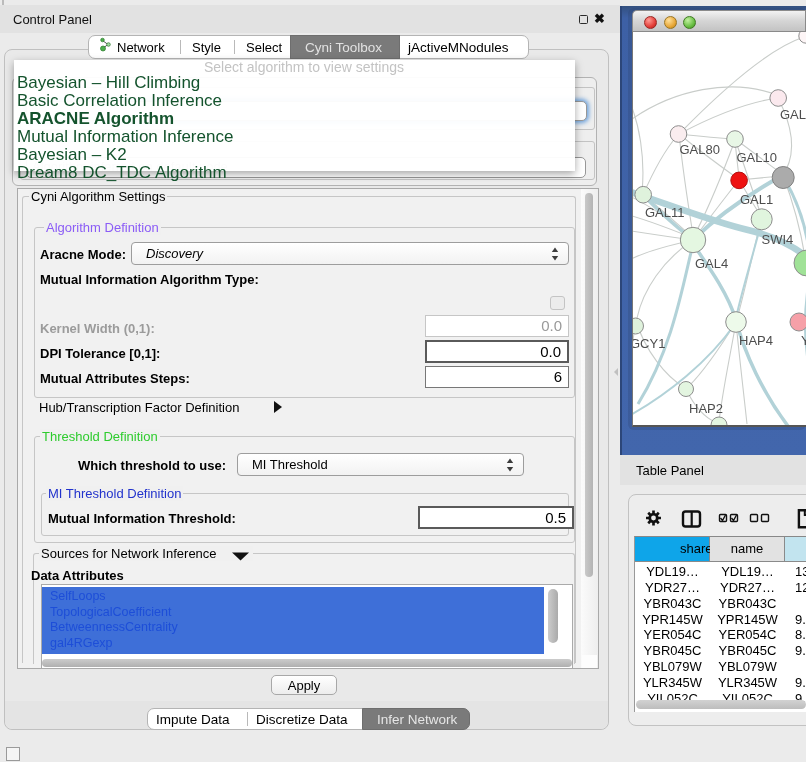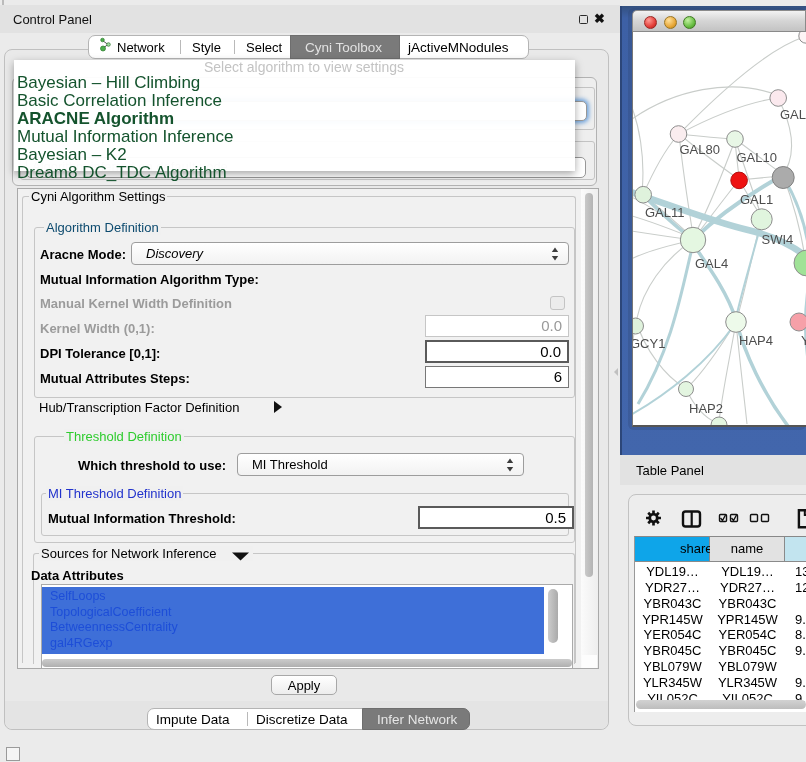--- a/index.html
+++ b/index.html
@@ -52,52 +52,51 @@
 
 <div class="abs" style="left:17px;top:188px;width:582px;height:481px;background:#f1f1f1;border:1px solid #a9a9a9;box-sizing:border-box;"></div>
 
 <div class="abs" style="left:581px;top:189px;width:17px;height:479px;background:linear-gradient(90deg,#fbfbfb,#eeeeee);"></div>
 <div class="abs" style="left:585px;top:193px;width:8px;height:384px;background:linear-gradient(90deg,#c9c9c9,#b4b4b4);border-radius:5px;"></div>
 
 <div class="abs" style="left:22px;top:196px;width:552px;height:466px;border:1px solid #c6c6c6;border-bottom:none;border-radius:3px 3px 0 0;"></div>
 <div class="abs grouptitle" style="left:29px;top:189px;">Cyni Algorithm Settings</div>
 
 <div class="abs gbox" style="left:34px;top:227px;width:539px;height:169px;"></div>
-<div class="abs grouptitle" style="left:44px;top:220px;color:#0c4a6e;">Algorithm Definition</div>
+<div class="abs grouptitle" style="left:44px;top:220px;color:#8b5cf6;">Algorithm Definition</div>
 
 <div class="abs lbl b" style="left:40px;top:247px;">Aracne Mode:</div>
 <div class="abs combo" style="left:131px;top:242px;width:438px;height:23px;font-style:italic;">
       <span style="position:absolute;left:14px;top:3px;">Discovery</span>
 <svg class="spin" viewBox="0 0 8 14">
         <path d="M4 0.5 L7.2 5 L0.8 5 Z" fill="#3c3c3c"></path>
         <path d="M4 13.5 L7.2 9 L0.8 9 Z" fill="#3c3c3c"></path>
       </svg>
     </div>
 
 <div class="abs lbl b" style="left:40px;top:272px;">Mutual Information Algorithm Type:</div>
 
-<div class="abs lbl b gray" style="left:40px;top:296px;">Manual Kernel Width Definition</div>
 <div class="abs" style="left:550px;top:296px;width:13px;height:12px;background:#ececec;border:1px solid #c4c4c4;border-radius:3px;"></div>
 
 <div class="abs lbl b gray" style="left:40px;top:321px;">Kernel Width (0,1):</div>
 <div class="abs field" style="left:425px;top:315px;width:144px;height:22px;border:1px solid #c6c6c6;color:#999;line-height:20px;">0.0</div>
 
 <div class="abs lbl b" style="left:40px;top:346px;">DPI Tolerance [0,1]:</div>
 <div class="abs field" style="left:425px;top:340px;width:144px;height:23px;border:2px solid #5a5a5a;color:#000;line-height:19px;">0.0</div>
 
 <div class="abs lbl b" style="left:40px;top:371px;">Mutual Attributes Steps:</div>
 <div class="abs field" style="left:425px;top:366px;width:144px;height:22px;border:1px solid #777;color:#000;line-height:20px;">6</div>
 
 <div class="abs lbl" style="left:39px;top:400px;">Hub/Transcription Factor Definition</div>
 <svg class="abs" style="left:272px;top:400px;" width="12" height="14" viewBox="0 0 12 14">
       <path d="M2 1 L10 7 L2 13 Z" fill="#111"></path>
     </svg>
 
 <div class="abs gbox" style="left:34px;top:436px;width:539px;height:105px;"></div>
-<div class="abs grouptitle" style="left:40px;top:429px;color:#2ecc2e;margin-left:24px;">Threshold Definition</div>
+<div class="abs grouptitle" style="left:40px;top:429px;color:#2ecc2e;">Threshold Definition</div>
 
 <div class="abs lbl b" style="left:78px;top:458px;">Which threshold to use:</div>
 <div class="abs combo" style="left:237px;top:453px;width:287px;height:23px;">
       <span style="position:absolute;left:14px;top:3px;">MI Threshold</span>
 <svg class="spin" viewBox="0 0 8 14">
         <path d="M4 0.5 L7.2 5 L0.8 5 Z" fill="#3c3c3c"></path>
         <path d="M4 13.5 L7.2 9 L0.8 9 Z" fill="#3c3c3c"></path>
       </svg>
     </div>
 

